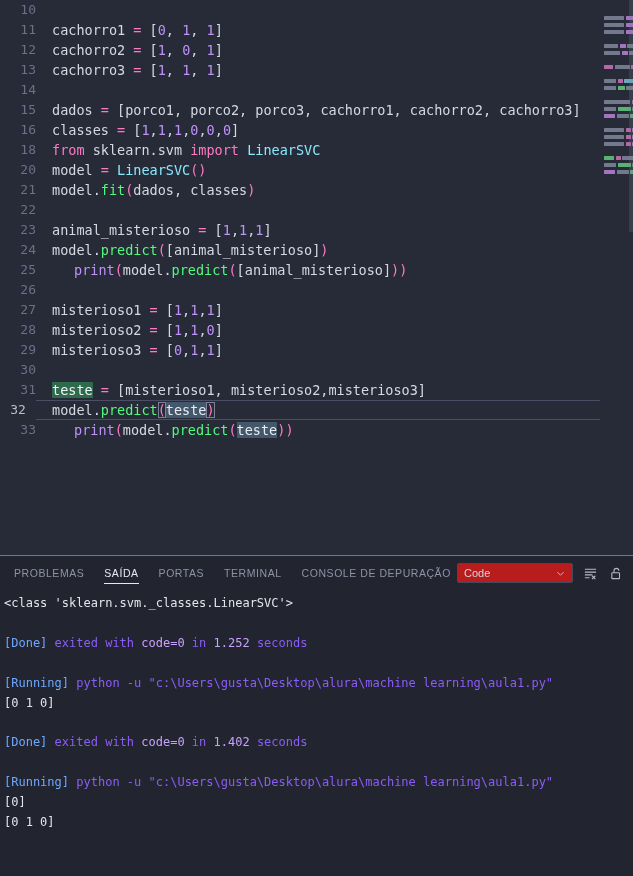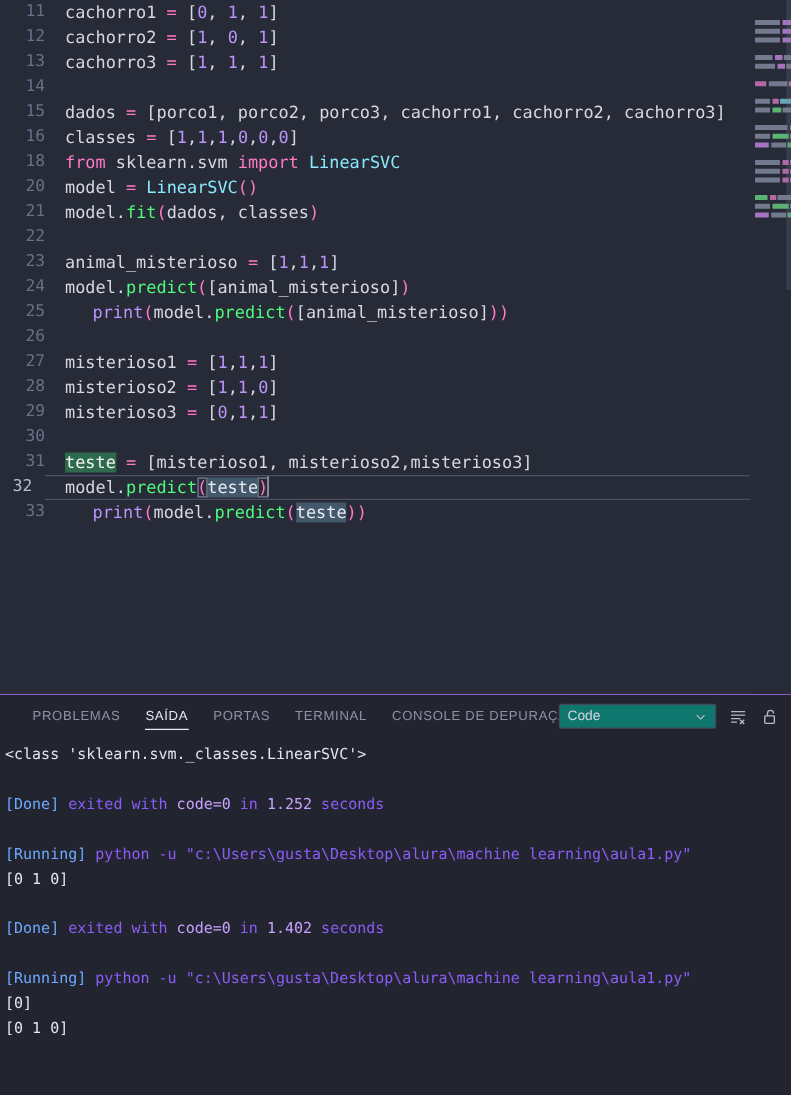--- a/index.html
+++ b/index.html
@@ -143,21 +143,21 @@
     height: 320px;
     background: #22252f;
     border-top: 1px solid #8a5ccc;
     display: flex;
     flex-direction: column;
   }
   .panel-header {
     height: 34px;
     display: flex;
     align-items: center;
-    padding: 0 8px 0 16px;
+    padding: 0 8px 0 4px;
     position: relative;
     flex: none;
   }
   .tabs {
     display: flex;
     align-items: center;
     height: 34px;
   }
   .tab {
     position: relative;
@@ -184,23 +184,23 @@
   .panel-actions {
     position: absolute;
     right: 8px;
     top: 0;
     height: 34px;
     display: flex;
     align-items: center;
     gap: 9px;
   }
   .output-select {
-    width: 126px;
+    width: 116px;
     height: 20px;
-    background: #0f766e;
+    background: #b91c1c;
     border: 1px solid #43485c;
     border-radius: 2px;
     display: flex;
     align-items: center;
     padding: 0 6px;
     font-family: "Liberation Sans", sans-serif;
     font-size: 11px;
     color: #d2d6e2;
     cursor: pointer;
     box-sizing: border-box;
@@ -235,20 +235,21 @@
   .o-purple  { color: #c8a0ff; }
   .o-white   { color: #e2e5ec; }
 </style>
 </head>
 <body>
 
 <div id="app">
 
   <div class="editor">
     <div class="code-area" id="code-area">
+        <div class="line"><span class="ln">10</span><span class="code"></span></div>
         <div class="line"><span class="ln">11</span><span class="code"><span class="t-var">cachorro1</span><span class="t-punc"> </span><span class="t-op">=</span><span class="t-punc"> </span><span class="t-punc">[</span><span class="t-num">0</span><span class="t-punc">,</span><span class="t-punc"> </span><span class="t-num">1</span><span class="t-punc">,</span><span class="t-punc"> </span><span class="t-num">1</span><span class="t-punc">]</span></span></div>
         <div class="line"><span class="ln">12</span><span class="code"><span class="t-var">cachorro2</span><span class="t-punc"> </span><span class="t-op">=</span><span class="t-punc"> </span><span class="t-punc">[</span><span class="t-num">1</span><span class="t-punc">,</span><span class="t-punc"> </span><span class="t-num">0</span><span class="t-punc">,</span><span class="t-punc"> </span><span class="t-num">1</span><span class="t-punc">]</span></span></div>
         <div class="line"><span class="ln">13</span><span class="code"><span class="t-var">cachorro3</span><span class="t-punc"> </span><span class="t-op">=</span><span class="t-punc"> </span><span class="t-punc">[</span><span class="t-num">1</span><span class="t-punc">,</span><span class="t-punc"> </span><span class="t-num">1</span><span class="t-punc">,</span><span class="t-punc"> </span><span class="t-num">1</span><span class="t-punc">]</span></span></div>
         <div class="line"><span class="ln">14</span><span class="code"></span></div>
         <div class="line"><span class="ln">15</span><span class="code"><span class="t-var">dados</span><span class="t-punc"> </span><span class="t-op">=</span><span class="t-punc"> </span><span class="t-punc">[</span><span class="t-var">porco1</span><span class="t-punc">,</span><span class="t-punc"> </span><span class="t-var">porco2</span><span class="t-punc">,</span><span class="t-punc"> </span><span class="t-var">porco3</span><span class="t-punc">,</span><span class="t-punc"> </span><span class="t-var">cachorro1</span><span class="t-punc">,</span><span class="t-punc"> </span><span class="t-var">cachorro2</span><span class="t-punc">,</span><span class="t-punc"> </span><span class="t-var">cachorro3</span><span class="t-punc">]</span></span></div>
         <div class="line"><span class="ln">16</span><span class="code"><span class="t-var">classes</span><span class="t-punc"> </span><span class="t-op">=</span><span class="t-punc"> </span><span class="t-punc">[</span><span class="t-num">1</span><span class="t-punc">,</span><span class="t-num">1</span><span class="t-punc">,</span><span class="t-num">1</span><span class="t-punc">,</span><span class="t-num">0</span><span class="t-punc">,</span><span class="t-num">0</span><span class="t-punc">,</span><span class="t-num">0</span><span class="t-punc">]</span></span></div>
         <div class="line"><span class="ln">18</span><span class="code"><span class="t-kw">from</span><span class="t-punc"> </span><span class="t-var">sklearn</span><span class="t-punc">.</span><span class="t-var">svm</span><span class="t-punc"> </span><span class="t-kw">import</span><span class="t-punc"> </span><span class="t-cls">LinearSVC</span></span></div>
         <div class="line"><span class="ln">20</span><span class="code"><span class="t-var">model</span><span class="t-punc"> </span><span class="t-op">=</span><span class="t-punc"> </span><span class="t-cls">LinearSVC</span><span class="t-paren">(</span><span class="t-paren">)</span></span></div>
         <div class="line"><span class="ln">21</span><span class="code"><span class="t-var">model</span><span class="t-punc">.</span><span class="t-fn">fit</span><span class="t-paren">(</span><span class="t-var">dados</span><span class="t-punc">,</span><span class="t-punc"> </span><span class="t-var">classes</span><span class="t-paren">)</span></span></div>
         <div class="line"><span class="ln">22</span><span class="code"></span></div>

